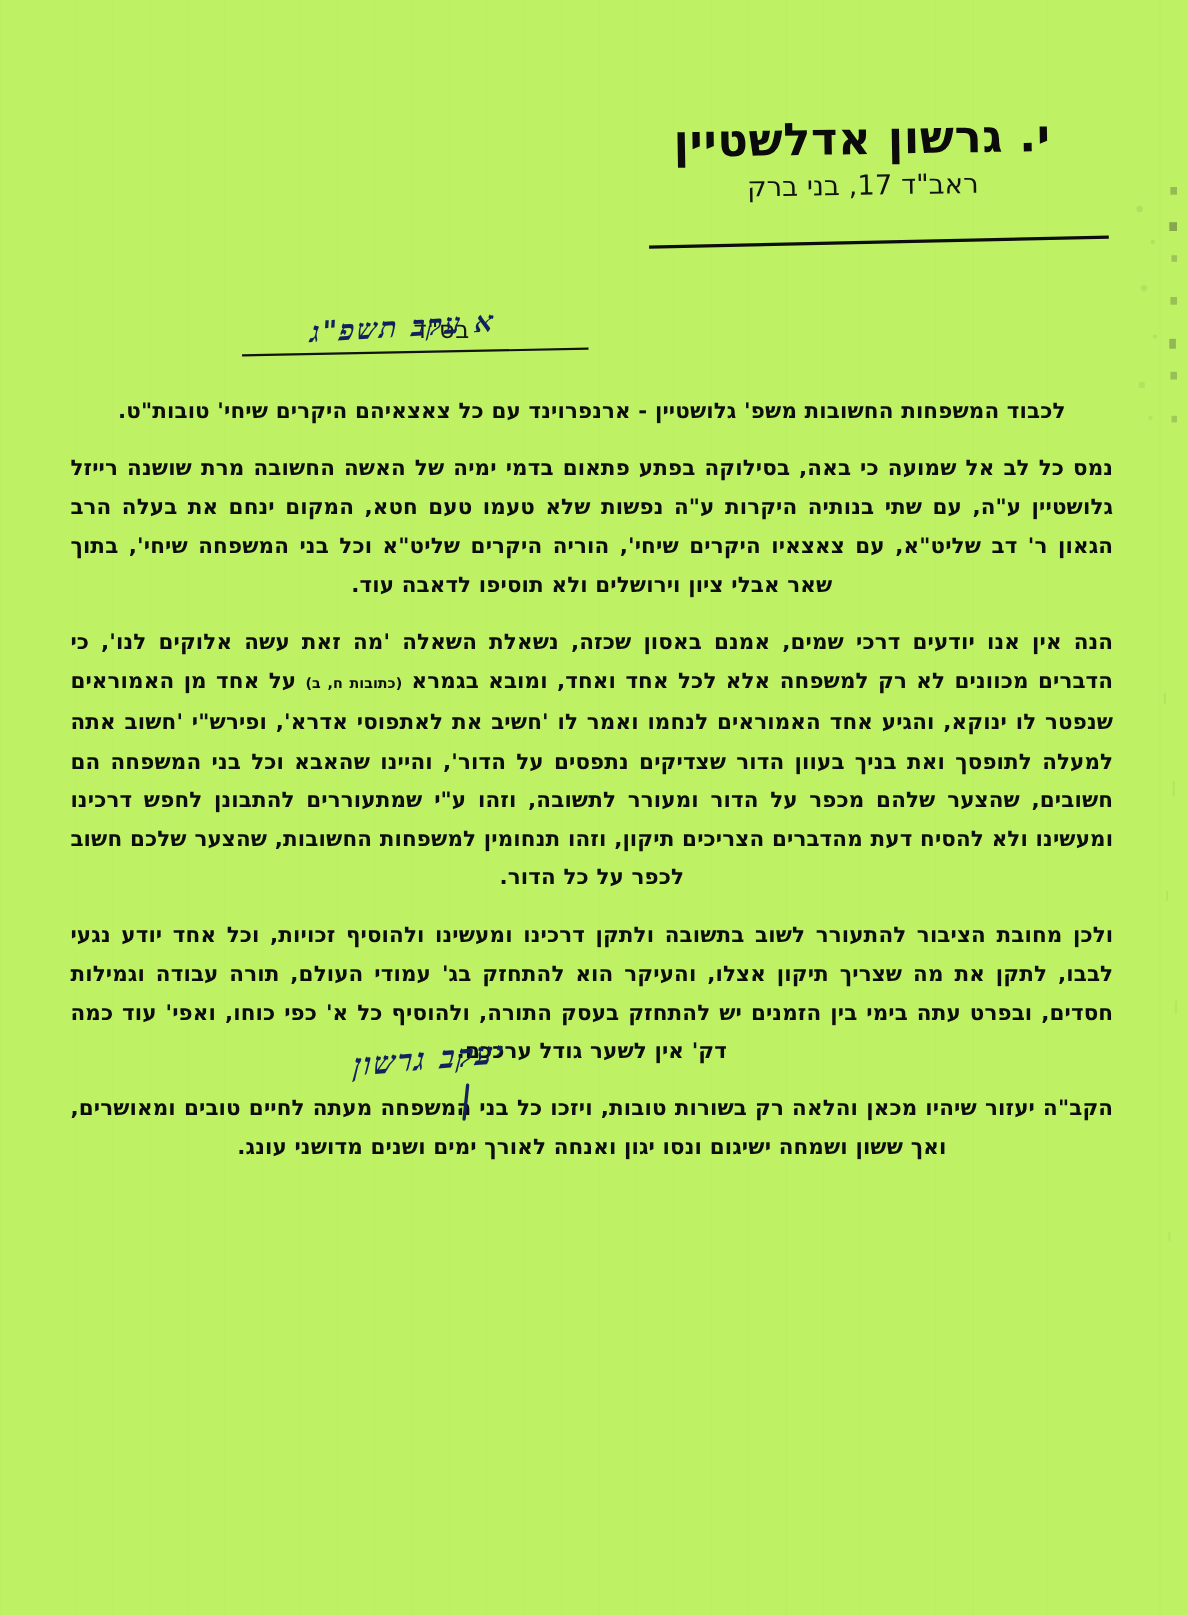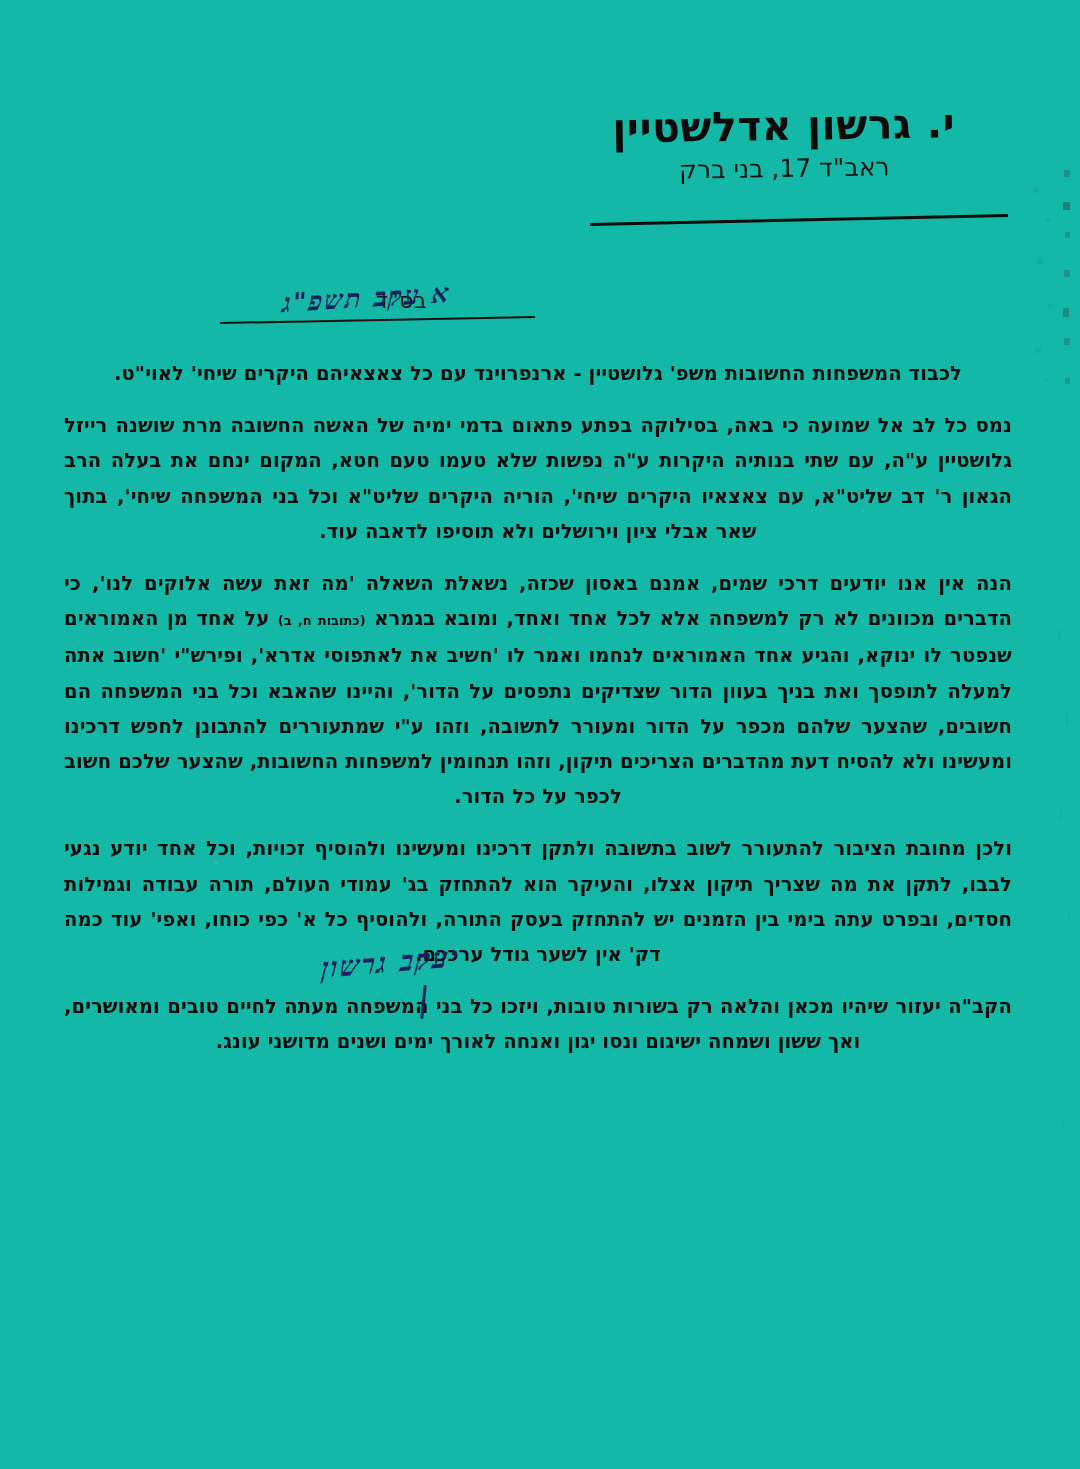--- a/index.html
+++ b/index.html
@@ -14,21 +14,21 @@
     position: relative;
     overflow: hidden;
     font-family: "DejaVu Sans", "Liberation Sans", sans-serif;
     color: #101010;
   }
 
   
   .page {
     position: absolute;
     inset: 0;
-    background: #14b8a6;
+    background: #bef264;
   }
 
   
   .scan-banding {
     position: absolute;
     inset: 0;
     pointer-events: none;
     background: repeating-linear-gradient(
       90deg,
       rgba(0,0,0,0.012) 0px,
@@ -210,21 +210,21 @@
     <div class="letterhead-address">ראב"ד 17, בני ברק</div>
   </div>
   <div class="letterhead-rule"></div>
 
   <div class="bsd">בס"ד</div>
   <div class="date-line"></div>
   <div class="handwritten-date">א עקב תשפ"ג</div>
 
   <div class="body-text">
 
-    <p class="para">לכבוד המשפחות החשובות משפ' גלושטיין - ארנפרוינד עם כל צאצאיהם היקרים שיחי' לאוי"ט.</p>
+    <p class="para">לכבוד המשפחות החשובות משפ' גלושטיין - ארנפרוינד עם כל צאצאיהם היקרים שיחי' טובות"ט.</p>
 
     <p class="para">נמס כל לב אל שמועה כי באה, בסילוקה בפתע פתאום בדמי ימיה של האשה החשובה מרת שושנה רייזל גלושטיין ע"ה, עם שתי בנותיה היקרות ע"ה נפשות שלא טעמו טעם חטא, המקום ינחם את בעלה הרב הגאון ר' דב שליט"א, עם צאצאיו היקרים שיחי', הוריה היקרים שליט"א וכל בני המשפחה שיחי', בתוך שאר אבלי ציון וירושלים ולא תוסיפו לדאבה עוד.</p>
 
     <p class="para"><span>הנה אין אנו יודעים דרכי שמים, אמנם באסון שכזה, נשאלת השאלה 'מה זאת עשה אלוקים לנו', כי הדברים מכוונים לא רק למשפחה אלא לכל אחד ואחד, ומובא בגמרא </span><span class="src-ref">(כתובות ח, ב)</span><span> על אחד מן האמוראים שנפטר לו ינוקא, והגיע אחד האמוראים לנחמו ואמר לו 'חשיב את לאתפוסי אדרא', ופירש"י 'חשוב אתה למעלה לתופסך ואת בניך בעוון הדור שצדיקים נתפסים על הדור', והיינו שהאבא וכל בני המשפחה הם חשובים, שהצער שלהם מכפר על הדור ומעורר לתשובה, וזהו ע"י שמתעוררים להתבונן לחפש דרכינו ומעשינו ולא להסיח דעת מהדברים הצריכים תיקון, וזהו תנחומין למשפחות החשובות, שהצער שלכם חשוב לכפר על כל הדור.</span></p>
 
     <p class="para">ולכן מחובת הציבור להתעורר לשוב בתשובה ולתקן דרכינו ומעשינו ולהוסיף זכויות, וכל אחד יודע נגעי לבבו, לתקן את מה שצריך תיקון אצלו, והעיקר הוא להתחזק בג' עמודי העולם, תורה עבודה וגמילות חסדים, ובפרט עתה בימי בין הזמנים יש להתחזק בעסק התורה, ולהוסיף כל א' כפי כוחו, ואפי' עוד כמה דק' אין לשער גודל ערככם.</p>
 
     <p class="para">הקב"ה יעזור שיהיו מכאן והלאה רק בשורות טובות, ויזכו כל בני המשפחה מעתה לחיים טובים ומאושרים, ואך ששון ושמחה ישיגום ונסו יגון ואנחה לאורך ימים ושנים מדושני עונג.</p>
 
   </div>

